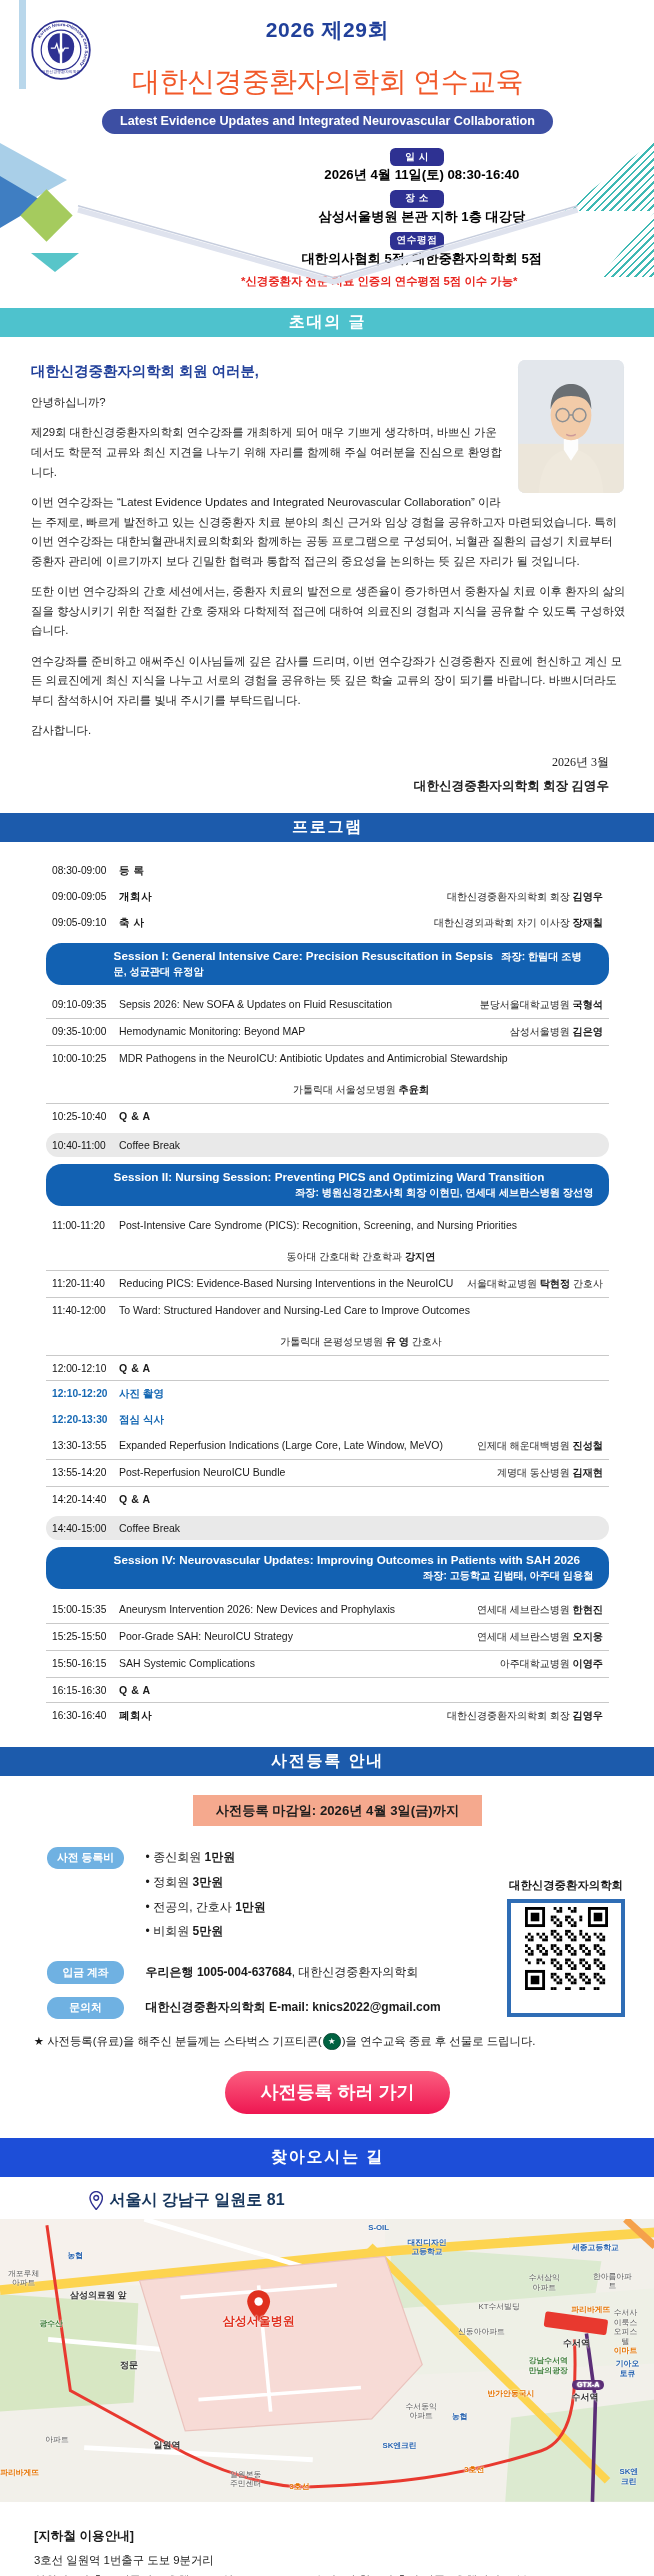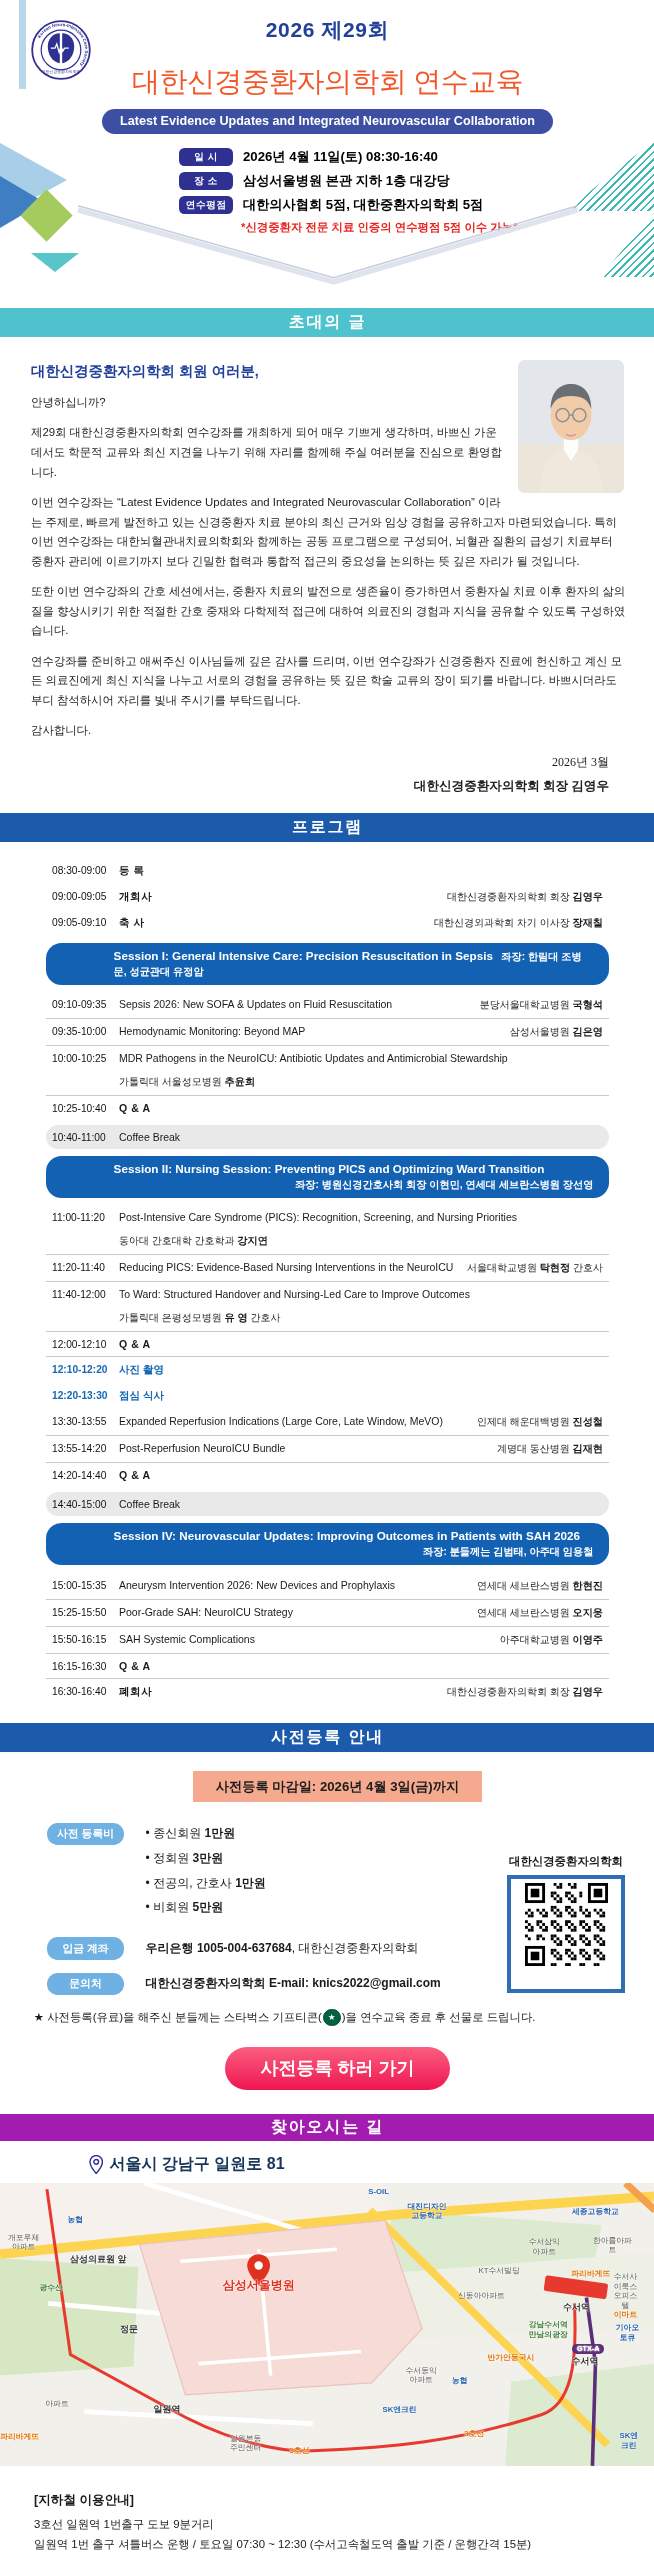--- a/index.html
+++ b/index.html
@@ -14,49 +14,49 @@
   .d-teal{position:absolute;left:31px;top:253px;width:0;height:0;border-left:24px solid transparent;border-right:24px solid transparent;border-top:19px solid #58c5c9;}
   .d-hatch1,.d-hatch2{position:absolute;right:0;background:repeating-linear-gradient(135deg,#3fb9b4 0 1.8px,rgba(255,255,255,0) 1.8px 5.4px);}
   .d-hatch1{top:140px;width:90px;height:71px;clip-path:polygon(100% 0,100% 100%,0 100%);}
   .d-hatch2{top:212px;width:71px;height:65px;clip-path:polygon(100% 0,100% 100%,22% 100%);}
   .d-v{position:absolute;left:0;top:177px;width:655px;height:130px;pointer-events:none;}
   .hero-logo{position:absolute;left:31px;top:20.4px;width:60px;height:60px;}
   .h-year{padding-top:15.6px;text-align:center;color:#21409a;font-size:21px;font-weight:800;letter-spacing:0.6px;}
   .h-title{text-align:center;color:#f1592a;font-size:28px;font-weight:400;letter-spacing:-0.6px;margin-top:19px;}
   .h-pill{margin:8.4px auto 0;width:fit-content;background:#3d4fa3;color:#fff;border-radius:15.6px;padding:5.4px 18px;font-size:12.6px;font-weight:700;}
   .h-info{margin:14.4px 0 0 179px;}
-  .h-row{display:flex;align-items:center;margin-bottom:6px;}
+  .h-row{display:flex;align-items:center;margin-bottom:6px;flex-direction:column;}
   .h-badge{flex:none;width:52px;text-align:center;background:#2e3192;color:#fff;border-radius:5.4px;padding:2.4px 1.2px;font-size:9.6px;font-weight:700;letter-spacing:0.6px;}
   .h-text{margin-left:9.6px;font-size:13.2px;font-weight:700;color:#000000;}
   .h-note{margin:1.2px 0 0 241px;color:#e8251f;font-size:11.4px;font-weight:800;}
   
   .banner{height:29px;display:flex;align-items:center;justify-content:center;color:#fff;font-size:16px;font-weight:800;letter-spacing:1.8px;}
   .bn-teal{background:#4ec2cd;}
   .bn-blue{background:#1c5bac;}
-  .bn-steel{background:#a21caf;height:27px;}
+  .bn-steel{background:#1d4ed8;height:39px;}
   
   .invite{padding:21.6px 29px 15.6px 31px;font-size:11.4px;line-height:1.72;color:#222;}
   .inv-photo{float:right;width:106px;height:133px;border-radius:7.2px;overflow:hidden;margin:1.2px 2.4px 8.4px 15.6px;background:#dfe4ea;}
   .inv-title{color:#21409a;font-size:14.4px;font-weight:800;margin-bottom:9.6px;}
   .invite p{margin:0 0 10.8px 0;}
   .inv-sign{clear:both;text-align:right;font-family:"Liberation Serif","DejaVu Serif",serif;padding-right:17px;margin-top:4.8px;}
   .inv-date{font-size:12px;}
   .inv-name{font-size:12.6px;font-weight:700;margin-top:3.6px;}
   
   .program{padding:15.6px 46px 18px 46px;}
   .prog-row{display:flex;align-items:baseline;padding:6px 6px;}
   .p-time{flex:none;width:67px;font-size:10.2px;color:#111;}
   .p-body{flex:1;min-width:0;}
   .p-title{font-size:10.5px;}
   .plain .p-title{font-weight:700;letter-spacing:0.6px;}
   .item .p-title{font-weight:400;}
   .p-speaker{white-space:nowrap;font-size:10px;}
   .p-speaker b{font-size:10.2px;}
   .p-speaker.right{margin-left:auto;padding-left:10.8px;}
-  .p-spk-line{text-align:left;margin-top:11px;}
+  .p-spk-line{text-align:center;margin-top:19px;}
   .sep{border-bottom:0.6px solid #c9c9c9;}
   .break{background:#e9e9e9;border-radius:14.4px;margin:4.8px 0;}
   .break .p-title{font-weight:400;}
   .blue .p-time,.blue .p-title{color:#1668b3;font-weight:700;}
   .session-bar{background:#1261b2;color:#fff;border-radius:15.6px;padding:6px 15.6px;margin:7.2px 0;}
   .session-title{font-weight:700;font-size:11.7px;padding-left:52px;}
   .session-chairs{font-size:10.2px;font-weight:600;}
   .session-chairs.inline{margin-left:8.4px;}
   .session-chairs.block{display:block;text-align:right;margin-top:3px;padding-left:0;}
   
@@ -252,21 +252,21 @@
       <div class="prog-row plain">
         <span class="p-time">14:20-14:40</span>
         <div class="p-body"><span class="p-title">Q &amp; A</span></div>
       </div>
       <div class="prog-row break">
         <span class="p-time">14:40-15:00</span>
         <div class="p-body"><span class="p-title">Coffee Break</span></div>
       </div>
       <div class="session-bar">
         <div class="session-title">Session IV: Neurovascular Updates: Improving Outcomes in Patients with SAH 2026</div>
-        <span class="session-chairs block">좌장: 분들께는 김범태, 아주대 임용철</span>
+        <span class="session-chairs block">좌장: 고등학교 김범태, 아주대 임용철</span>
       </div>
       <div class="prog-row item sep">
         <span class="p-time">15:00-15:35</span>
         <div class="p-body"><span class="p-title">Aneurysm Intervention 2026: New Devices and Prophylaxis</span></div>
         <span class="p-speaker right"><span>연세대 세브란스병원 </span><b>한현진</b></span>
       </div>
       <div class="prog-row item sep">
         <span class="p-time">15:25-15:50</span>
         <div class="p-body"><span class="p-title">Poor-Grade SAH: NeuroICU Strategy</span></div>
         <span class="p-speaker right"><span>연세대 세브란스병원 </span><b>오지웅</b></span>

